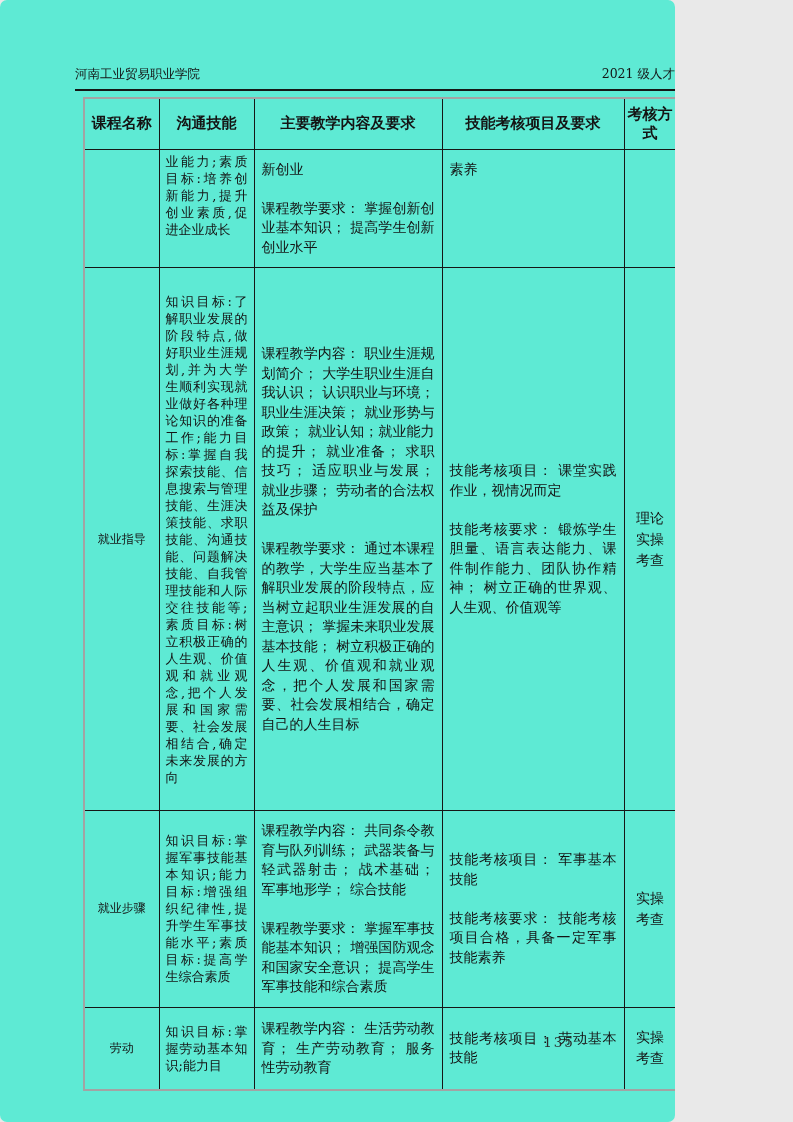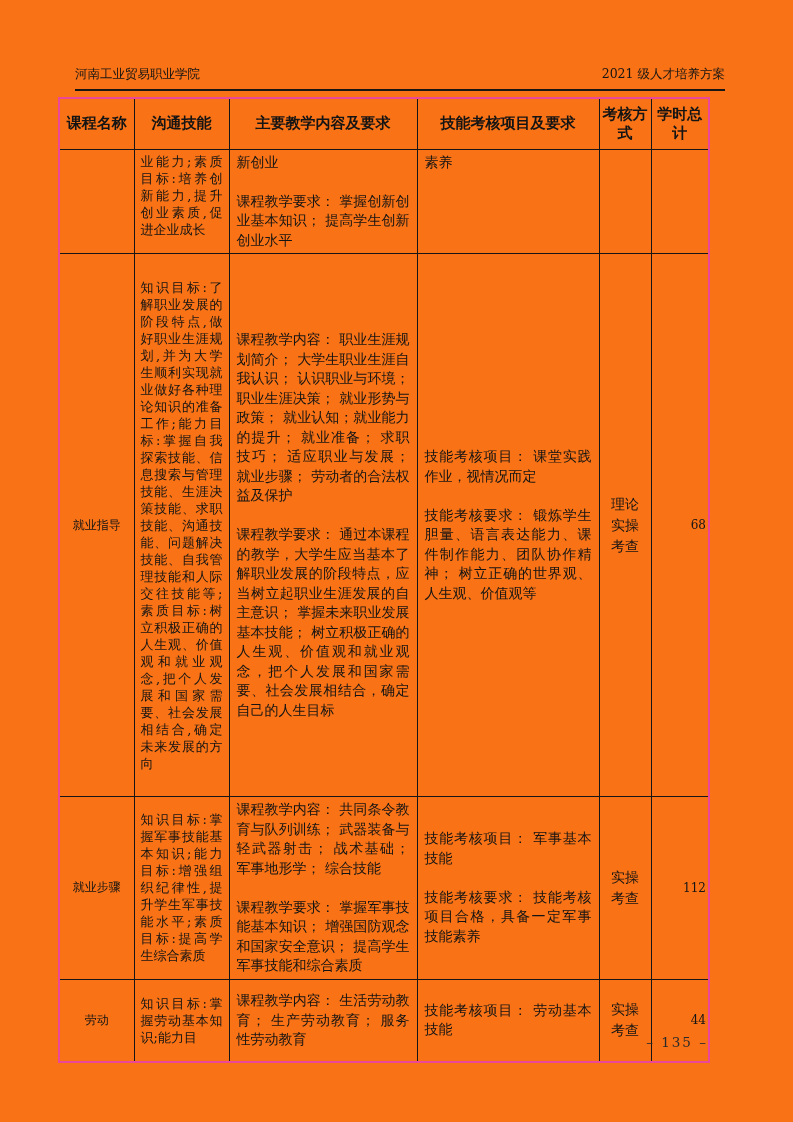--- a/index.html
+++ b/index.html
@@ -4,38 +4,39 @@
 <style>
   * { margin: 0; padding: 0; box-sizing: border-box; }
   html, body { background: #e9e9e9; }
   body {
     width: 793px; height: 1122px;
     font-family: "DejaVu Serif", "Liberation Serif", serif;
     color: #141414;
   }
   .page {
     position: relative;
-    width: 793px; height: 1122px;
-    background: #f97316;
+    width: 675px; height: 1122px;
+    background: #5eead4;
     overflow: hidden;
+    border-radius: 7px;
   }
   .doc-header {
     position: absolute;
     left: 75px; top: 66px; width: 650px;
     display: flex; justify-content: space-between; align-items: flex-end;
     font-size: 12.5px;
     padding-bottom: 6px;
     border-bottom: 2px solid #161616;
   }
   .curriculum-table {
     position: absolute;
-    left: 58px; top: 97px; width: 650px;
+    left: 83px; top: 97px; width: 650px;
     border-collapse: collapse;
     table-layout: fixed;
-    border: 2px solid #ec4899;
+    border: 2px solid #a3a3a3;
   }
   .curriculum-table th, .curriculum-table td {
     border: 1px solid #161616;
     vertical-align: middle;
     overflow: hidden;
   }
   .curriculum-table thead th {
     height: 51px;
     font-size: 15px;
     font-weight: bold;
@@ -55,21 +56,21 @@
     line-height: 17px;
     text-align: justify;
     padding: 3px 6px;
     vertical-align: middle;
   }
   td.c-ml {
     font-size: 14px;
     line-height: 19.5px;
     text-align: justify;
     white-space: pre-line;
-    padding: 3px 7px;
+    padding: 10px 7px;
     vertical-align: middle;
   }
   td.c-method {
     font-size: 14px;
     line-height: 21px;
     text-align: center;
     white-space: pre-line;
     padding: 2px;
   }
   td.c-hours {

